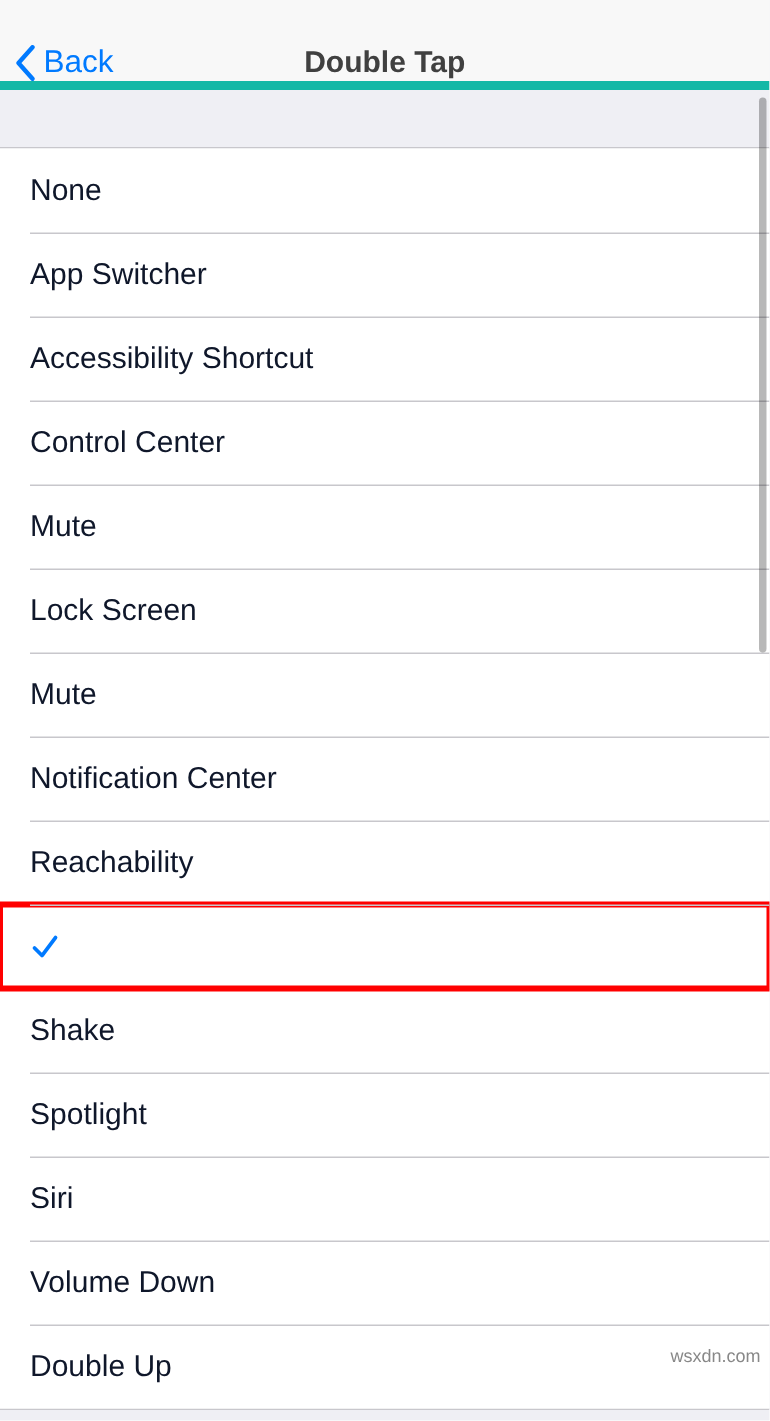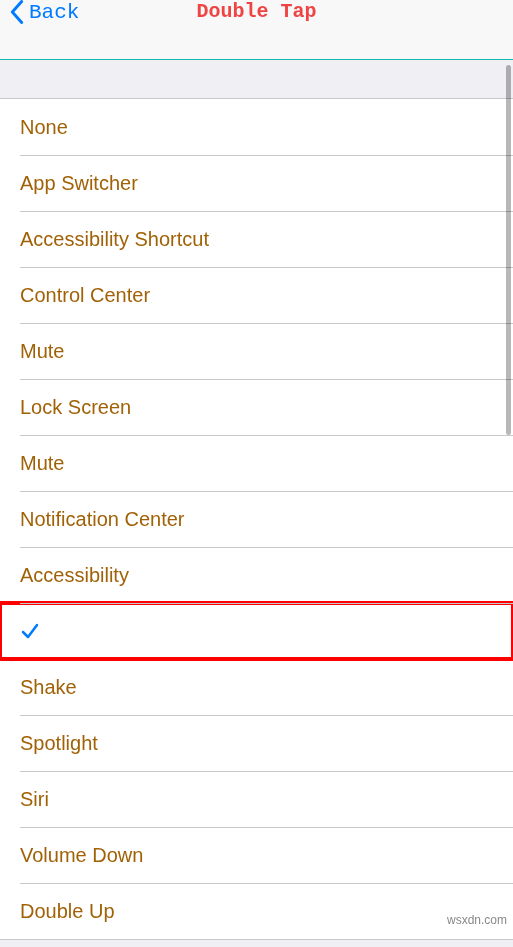--- a/index.html
+++ b/index.html
@@ -7,57 +7,56 @@
       width: 513px;
       height: 947px;
       font-family: -apple-system, 'Helvetica Neue', Helvetica, Arial, sans-serif;
       background: #efeff4;
       position: relative;
       overflow: hidden;
     }
     .navbar {
       height: 60px;
       background: #f8f8f8;
-      border-bottom: 1px solid #14b8a6;
+      border-bottom: 6px solid #14b8a6;
       display: flex;
-      align-items: flex-start;
+      align-items: flex-end;
       position: relative;
-      font-family: Liberation Mono, monospace;
     }
     .back-btn {
       display: flex;
       align-items: center;
       color: #007aff;
       font-size: 21px;
       padding-left: 10px;
       font-weight: 400;
     }
     .back-btn svg { width: 14px; height: 24px; margin-right: 5px; }
     .title {
       position: absolute;
       left: 0; right: 0;
       text-align: center;
       font-size: 20px;
       font-weight: 600;
-      color: #ef4444;
+      color: #404040;
       pointer-events: none;
     }
     .spacer { height: 38px; background: #efeff4; }
     .list {
       background: #fff;
       border-top: 1px solid #c8c7cc;
       border-bottom: 1px solid #c8c7cc;
     }
     .row {
       display: flex;
       align-items: center;
       height: 56px;
       padding: 0 20px;
       font-size: 20px;
-      color: #a16207;
+      color: #0f172a;
       position: relative;
       background: #fff;
     }
     .row + .row::before {
       content: "";
       position: absolute;
       left: 20px; right: 0; top: 0;
       height: 1px;
       background: #c8c7cc;
     }
@@ -74,21 +73,21 @@
       right: 2px;
       top: 65px;
       width: 5px;
       height: 370px;
       background: rgba(0,0,0,0.28);
       border-radius: 3px;
     }
     .watermark {
       position: absolute;
       right: 6px;
-      bottom: 20px;
+      bottom: 36px;
       font-size: 12px;
       color: #888;
       font-family: Arial, sans-serif;
     }
   </style>
 </head>
 <body>
 
 <div class="navbar">
   <div class="back-btn">
@@ -121,21 +120,21 @@
     <div class="row">
       <span class="label">Lock Screen</span>
     </div>
     <div class="row">
       <span class="label">Mute</span>
     </div>
     <div class="row">
       <span class="label">Notification Center</span>
     </div>
     <div class="row">
-      <span class="label">Accessibility</span>
+      <span class="label">Reachability</span>
     </div>
     <div class="row selected highlight">
       <span class="check">
         <svg width="20" height="20" viewBox="0 0 20 20">
           <polyline points="3,11 8,16 17,4" fill="none" stroke="#007aff" stroke-width="2.5" stroke-linecap="round" stroke-linejoin="round"></polyline>
         </svg>
       </span>
     </div>
     <div class="row">
       <span class="label">Shake</span>

